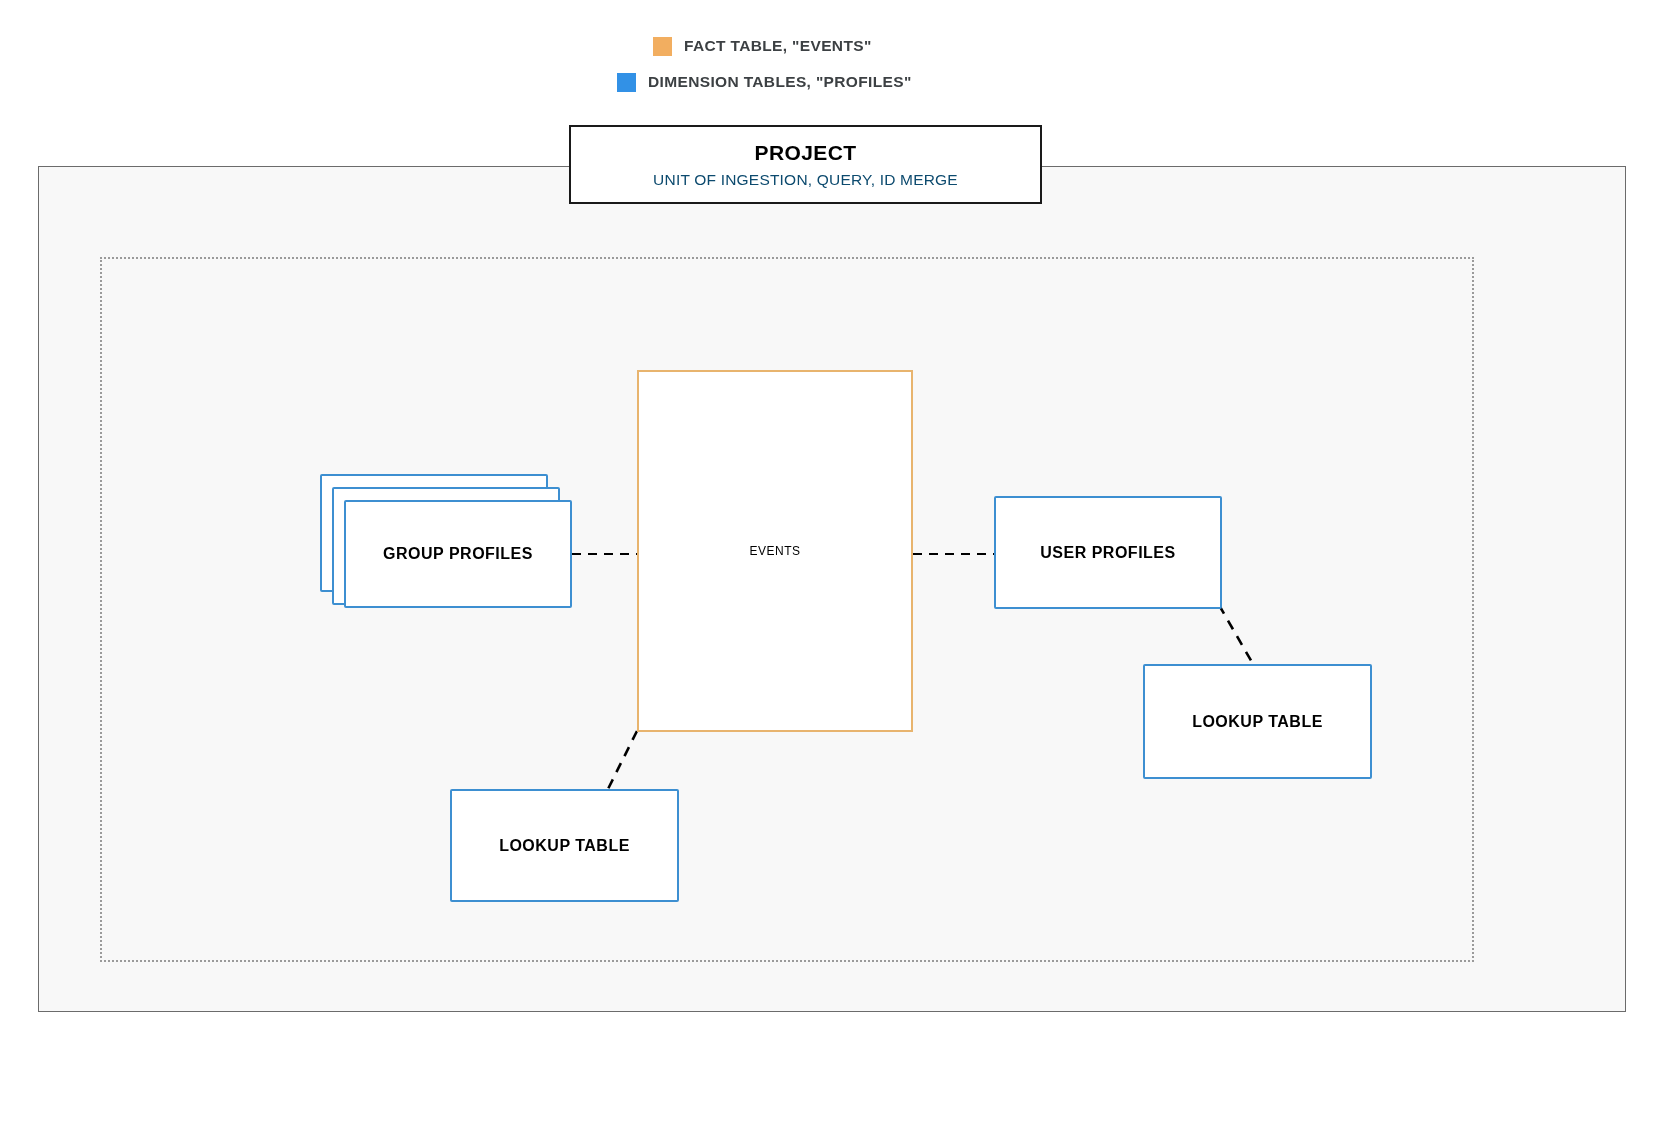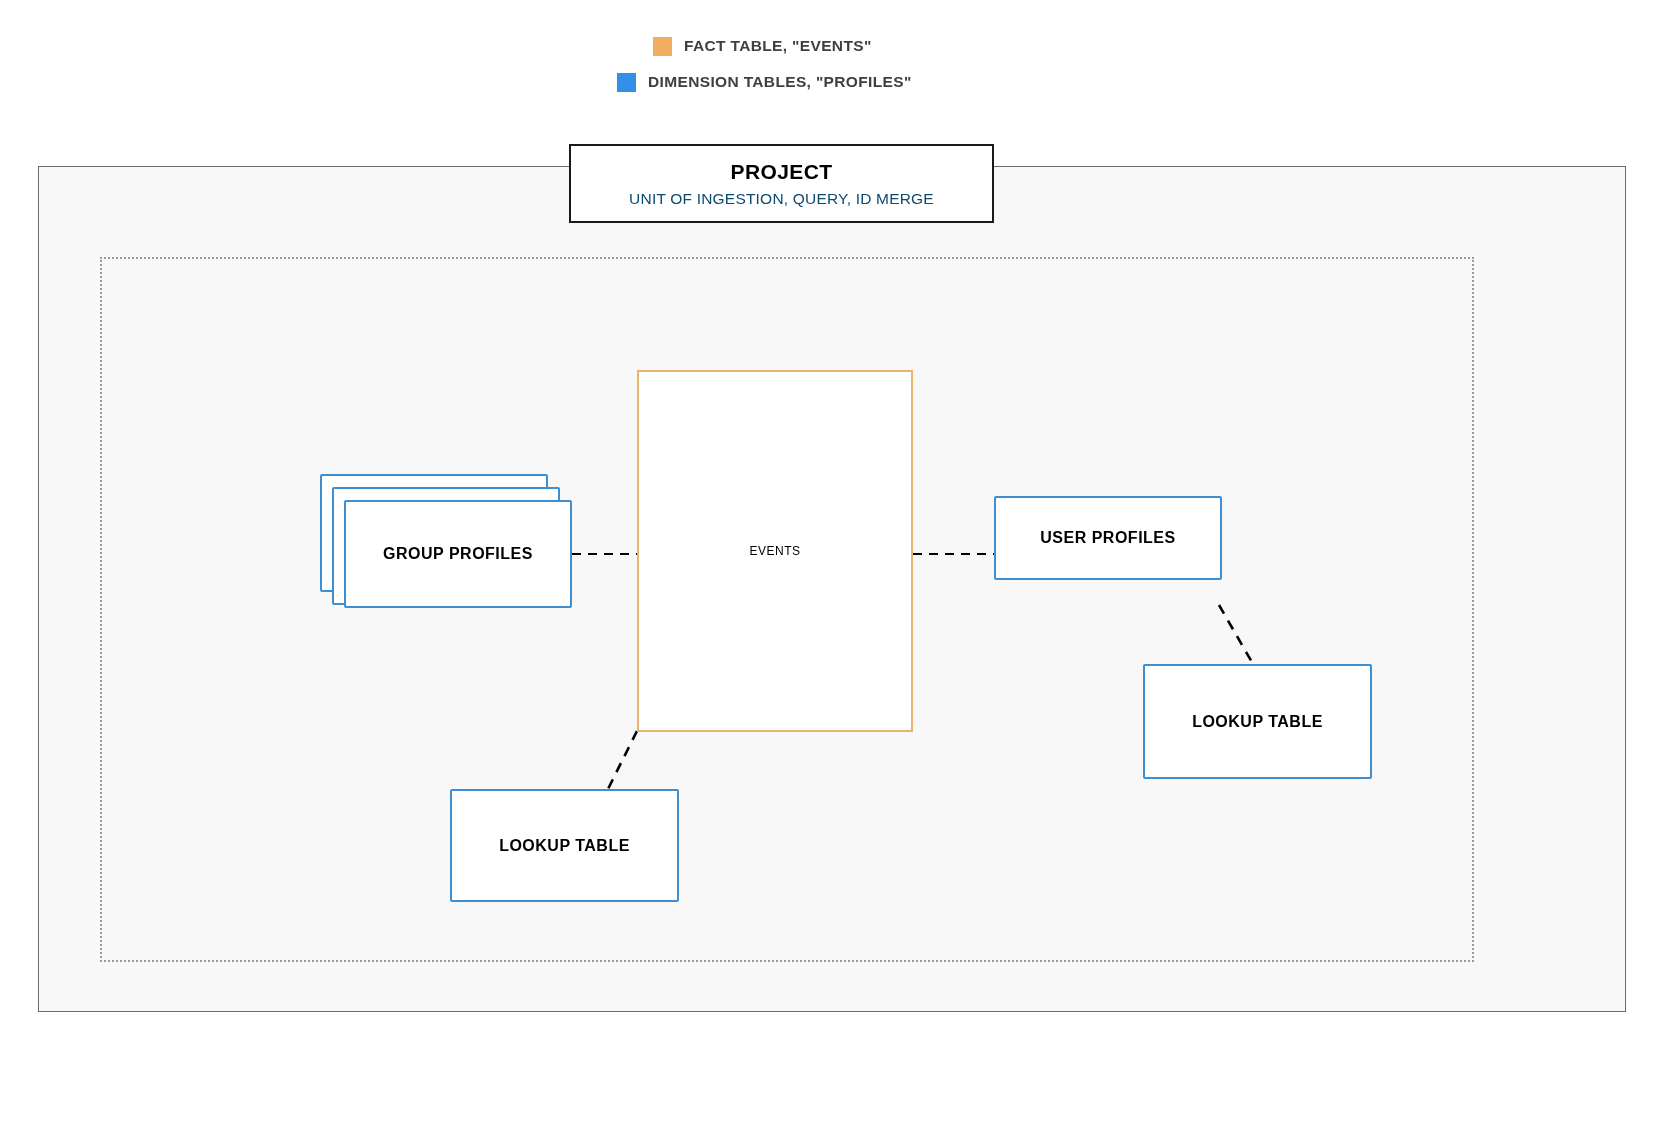--- a/index.html
+++ b/index.html
@@ -79,24 +79,23 @@
     background: #ffffff;
     text-align: center;
     display: flex;
     flex-direction: column;
     align-items: center;
     justify-content: center;
   }
   .project-box {
     left: 569px;
     top: 125px;
-    width: 425px;
+    width: 473px;
     height: 79px;
     border: 2.4px solid #1a1a1a;
-    margin-top: 19px;
   }
   .project-box .title {
     font-size: 21px;
     font-weight: bold;
     color: #000000;
     letter-spacing: 0.4px;
     margin-bottom: 6px;
   }
   .project-box .sub {
     font-size: 15.5px;
@@ -165,21 +164,21 @@
     color: #000000;
     letter-spacing: 0.5px;
     white-space: nowrap;
   }
   .card.ghost { background: #ffffff; }
 
   .stack-back-2 { left: 320px; top: 474px; width: 228px; height: 118px; }
   .stack-back-1 { left: 332px; top: 487px; width: 228px; height: 118px; }
   .group-profiles { left: 344px; top: 500px; width: 228px; height: 108px; }
 
-  .user-profiles { left: 994px; top: 496px; width: 228px; height: 84px; }
+  .user-profiles { left: 994px; top: 496px; width: 228px; height: 113px; }
   .lookup-right  { left: 1143px; top: 664px; width: 229px; height: 115px; }
   .lookup-left   { left: 450px; top: 789px; width: 229px; height: 113px; }
 
   
   .conn-svg {
     position: absolute;
     left: 0;
     top: 0;
     width: 1664px;
     height: 1128px;

